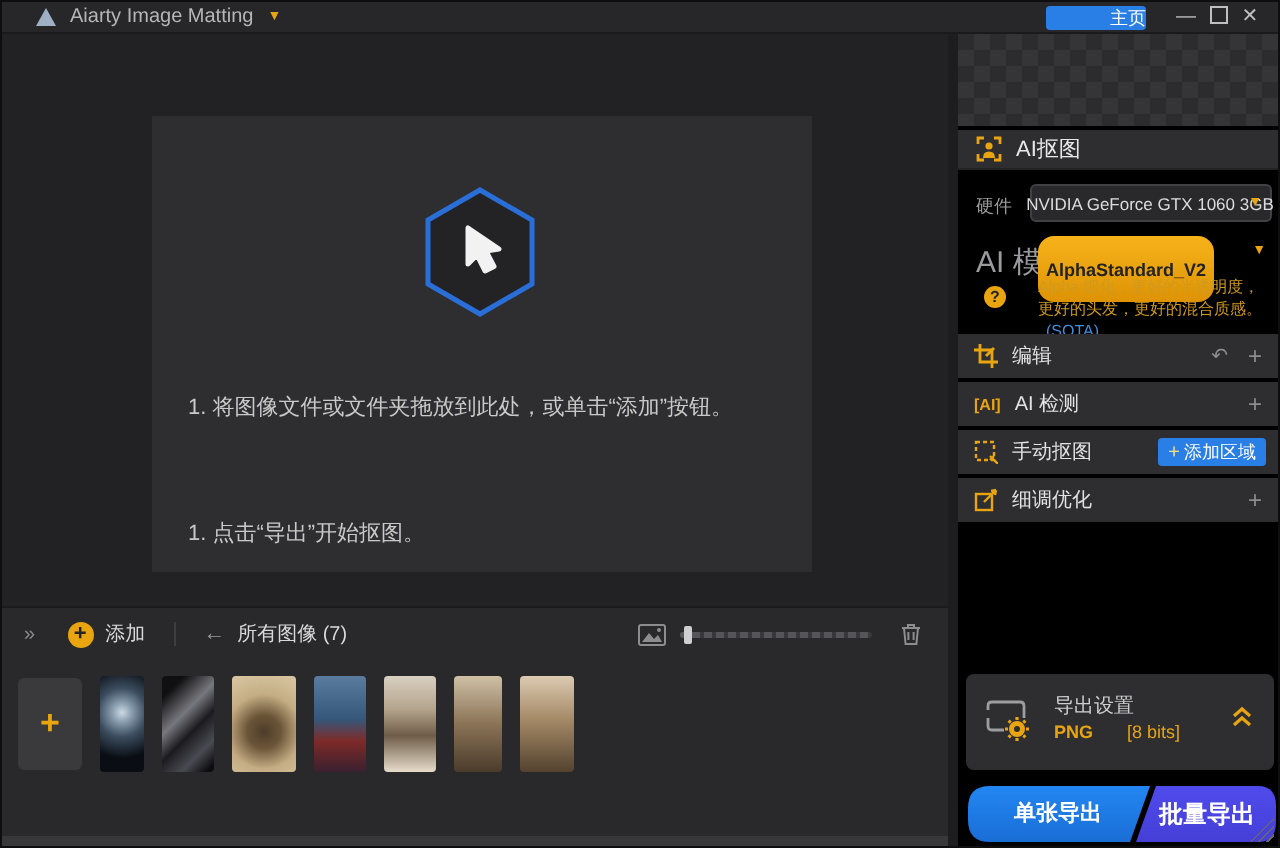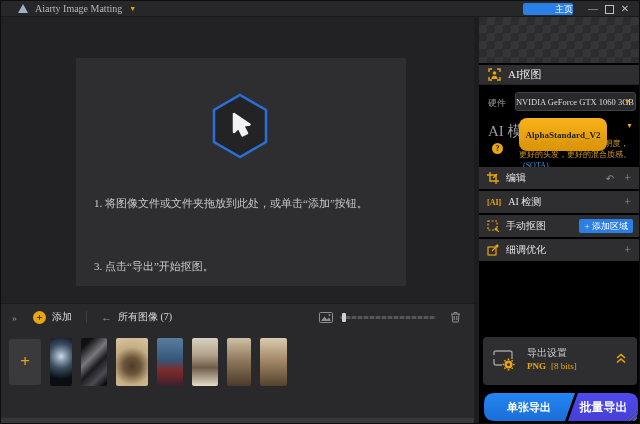--- a/index.html
+++ b/index.html
@@ -1,19 +1,19 @@
 <!DOCTYPE html>
 <html><head>
 <meta charset="utf-8">
 <style>
   html,body{margin:0;padding:0;background:#111;}
   #window{
     position:relative;width:640px;height:424px;overflow:hidden;
     background:#232325;border:1px solid #0e0e0e;box-sizing:border-box;
-    font-family:Liberation Serif, serif;
+    font-family:Liberation Sans, sans-serif;
     -webkit-font-smoothing:antialiased;
   }
   
   .titlebar{position:absolute;left:0;top:0;width:100%;height:16px;background:#27272a;
     border-bottom:1px solid #1a1a1c;display:flex;align-items:center;box-sizing:border-box;}
   .logo{width:0;height:0;border-left:5px solid transparent;border-right:5px solid transparent;
     border-bottom:9px solid #9fb0c4;margin-left:17px;}
   .apptitle{font-size:10px;color:#b6b6b8;margin-left:7px;}
   .title-chev{color:#e9a50f;font-size:7px;margin-left:7px;}
   .tb-spacer{flex:1;}
@@ -87,21 +87,21 @@
   .secrow .sp{flex:1;}
   .undo-ic{color:#8d8d8f;font-size:10px;margin-right:10px;}
   .plus-ic{color:#8d8d8f;font-size:12px;line-height:12px;margin-right:2px;}
   .ai-bracket{color:#e9a50f;font-size:8px;font-weight:bold;letter-spacing:0;}
   .region-btn{height:14px;background:#2a7fe6;border-radius:2px;color:#fff;font-size:9px;
     display:flex;align-items:center;padding:0 5px;}
   .region-btn .plus{font-size:10px;margin-right:2px;color:#f5e08a;}
   .export-card{position:absolute;left:4px;top:320px;width:154px;height:48px;background:#2e2e31;border-radius:4px;}
   .export-card .t1{position:absolute;left:44px;top:9px;font-size:10px;color:#cfcfd1;}
   .export-card .t2{position:absolute;left:44px;top:24px;font-size:9px;color:#e9a50f;font-weight:bold;}
-  .export-card .t2 .bits{font-weight:normal;margin-left:5px;}
+  .export-card .t2 .bits{font-weight:normal;margin-left:17px;}
   .export-ic{position:absolute;left:9px;top:12px;}
   .dblchev{position:absolute;right:10px;top:15px;}
   .exportbtns{position:absolute;left:4px;top:376px;width:156px;height:28px;}
   .btn-single{position:absolute;left:0;top:0;width:92px;height:28px;color:#fff;font-size:11px;
     font-weight:bold;text-align:center;line-height:28px;
     background:linear-gradient(180deg,#2386f2,#1a6ed6);
     clip-path:path('M 12 0 L 92 0 L 82 28 L 12 28 Q 1 28 1 17 L 1 11 Q 1 0 12 0 Z');}
   .btn-batch{position:absolute;left:85px;top:0;width:71px;height:40px;color:#fff;font-size:12px;
     font-weight:bold;text-align:center;line-height:28px;
     background:linear-gradient(180deg,#4f4bec,#413ace);
@@ -128,21 +128,21 @@
 
   <div class="canvas">
     <div class="drop-panel">
       <div class="hexwrap">
         <svg width="60" height="68" viewBox="0 0 60 68">
           <polygon points="30,3 56,18 56,50 30,65 4,50 4,18" fill="#232326" stroke="#2a6fd8" stroke-width="2.5"></polygon>
           <path d="M24 22 L24 40 L28.5 35.5 L32.5 43.5 L37 41.2 L33 33.5 L39.5 32.5 Z" fill="#f2f2f2" stroke="#f2f2f2" stroke-width="2.5" stroke-linejoin="round"></path>
         </svg>
       </div>
       <div class="instr i1">1. 将图像文件或文件夹拖放到此处，或单击“添加”按钮。</div>
-      <div class="instr i3">3. 点击“导出”开始抠图。</div>
+      <div class="instr i3">1. 点击“导出”开始抠图。</div>
     </div>
   </div>
 
   <div class="bottom">
     <div class="btoolbar">
       <div class="collapse-ic">»</div>
       <div class="addbtn">
         <div class="addcircle">+</div>
         <div class="addlabel">添加</div>
       </div>

